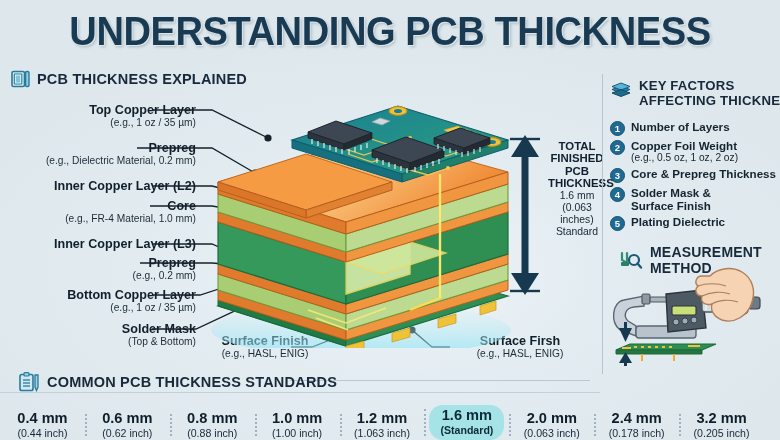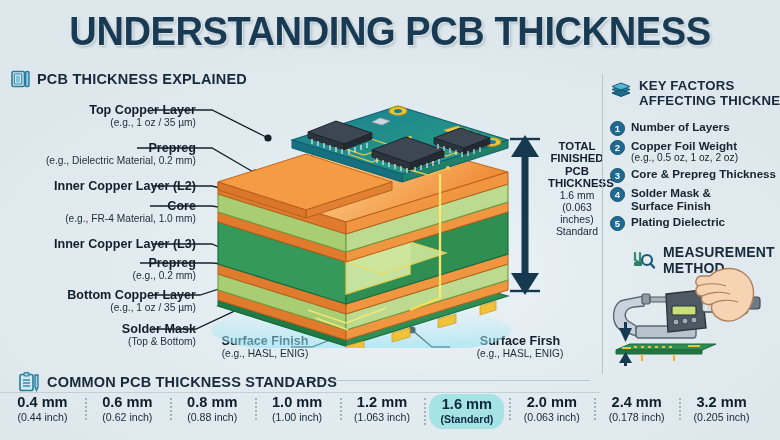--- a/index.html
+++ b/index.html
@@ -30,21 +30,21 @@
     position: absolute;
     display: flex; align-items: center; gap: 7px;
     font-size: 14.5px; font-weight: 700; letter-spacing: .2px;
     color: #17293a;
     white-space: nowrap;
   }
   #sec-explained { left: 11px; top: 70px; }
   #sec-standards { left: 18px; top: 372px; }
   #sec-keyfactors { left: 610px; top: 78px; align-items: flex-start; }
   #sec-keyfactors .kf-text { font-size: 13.2px; line-height: 15px; }
-  #sec-measure { left: 632px; top: 245px; }
+  #sec-measure { left: 619px; top: 245px; }
   #sec-measure .mm-text { font-size: 14px; line-height: 15.5px; }
 
   .rule-line {
     position: absolute; height: 1px; background: #b9c8d2;
   }
   #rule-standards { left: 290px; top: 380px; width: 300px; }
   #rule-bottom { left: 0px; top: 392px; width: 600px; height: 1px; background:#c3d0d9; }
   #divider-v {
     position: absolute; left: 602px; top: 74px; width: 1px; height: 300px;
     background: #b6c6d0;
@@ -88,21 +88,21 @@
   #measure-art { position: absolute; left: 606px; top: 266px; width: 174px; height: 100px; }
   #measure-caption {
     position: absolute; left: 606px; top: 358px; width: 174px;
     text-align: center; font-size: 11.6px; font-weight: 700; color: #132333;
     white-space: nowrap;
   }
 
   
   #standards {
     position: absolute; left: 0px; top: 394px; width: 764px; height: 46px;
-    display: flex; align-items: flex-start;
+    display: flex; align-items: flex-end;
   }
   .std {
     flex: 1 1 0; position: relative;
     text-align: center;
   }
   .std + .std::before {
     content: ""; position: absolute; left: 0; top: 4px; bottom: 4px; width: 0;
     border-left: 2px dotted #9fb2bd;
   }
   .std .mm { font-size: 14.6px; font-weight: 700; color: #0e1e2b; line-height: 17px; }

